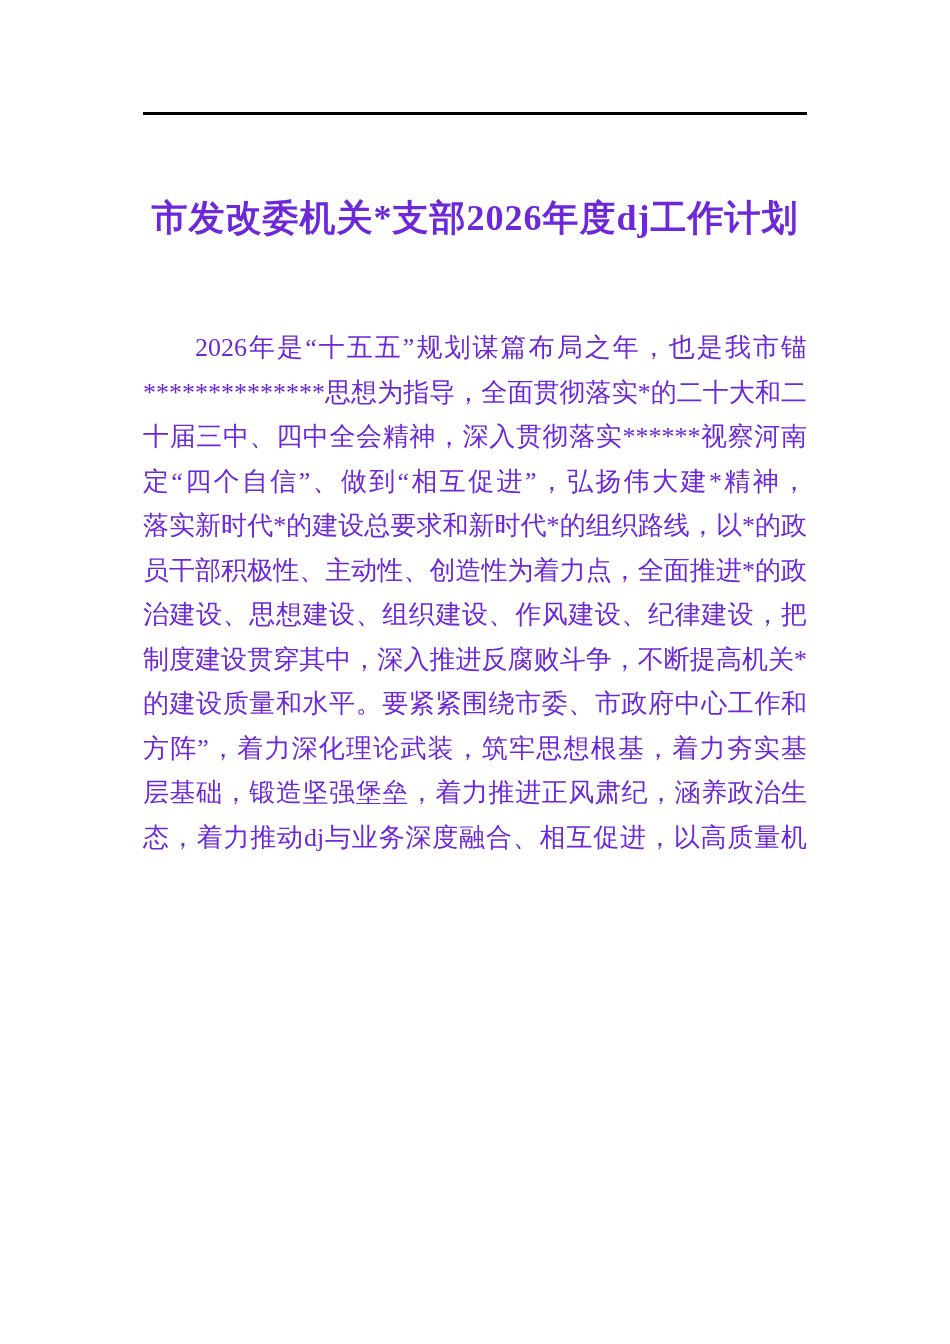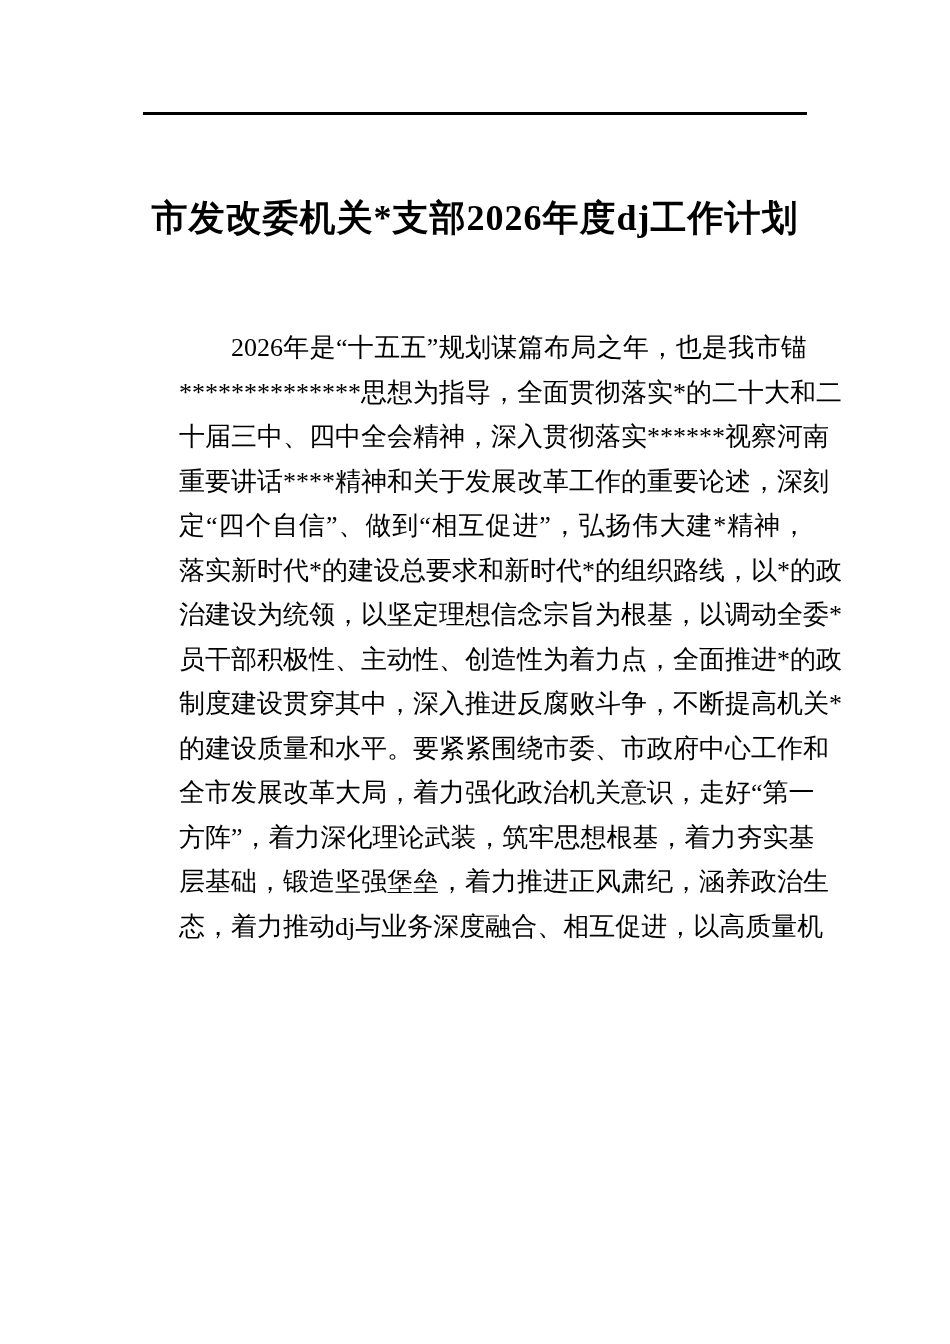--- a/index.html
+++ b/index.html
@@ -5,21 +5,21 @@
   html, body {
     margin: 0;
     padding: 0;
     background: #ffffff;
   }
   .page {
     position: relative;
     width: 950px;
     height: 1344px;
     background: #ffffff;
-    color: #000000;
+    color: #6d28d9;
     font-family: "Liberation Serif", serif;
     overflow: hidden;
   }
   .top-rule {
     position: absolute;
     left: 143px;
     top: 112px;
     width: 664px;
     height: 3px;
     background: #000000;
@@ -44,41 +44,38 @@
     width: 664px;
     font-size: 26px;
   }
   .line {
     height: 44.5px;
     line-height: 44.5px;
     text-align: justify;
     text-align-last: justify;
     text-justify: inter-character;
     white-space: nowrap;
-    margin-left: 36px;
   }
   .line.first {
     text-indent: 2em;
   }
 </style>
 </head>
 <body>
 
 <div class="page">
   <div class="top-rule"></div>
   <h1 class="title">市发改委机关*支部2026年度dj工作计划</h1>
   <div class="body-text">
       <div class="line first">2026年是“十五五”规划谋篇布局之年，也是我市锚</div>
       <div class="line">**************思想为指导，全面贯彻落实*的二十大和二</div>
       <div class="line">十届三中、四中全会精神，深入贯彻落实******视察河南</div>
-      <div class="line">重要讲话****精神和关于发展改革工作的重要论述，深刻</div>
       <div class="line">定“四个自信”、做到“相互促进”，弘扬伟大建*精神，</div>
       <div class="line">落实新时代*的建设总要求和新时代*的组织路线，以*的政</div>
-      <div class="line">治建设为统领，以坚定理想信念宗旨为根基，以调动全委*</div>
       <div class="line">员干部积极性、主动性、创造性为着力点，全面推进*的政</div>
+      <div class="line">治建设、思想建设、组织建设、作风建设、纪律建设，把</div>
       <div class="line">制度建设贯穿其中，深入推进反腐败斗争，不断提高机关*</div>
       <div class="line">的建设质量和水平。要紧紧围绕市委、市政府中心工作和</div>
-      <div class="line">全市发展改革大局，着力强化政治机关意识，走好“第一</div>
       <div class="line">方阵”，着力深化理论武装，筑牢思想根基，着力夯实基</div>
       <div class="line">层基础，锻造坚强堡垒，着力推进正风肃纪，涵养政治生</div>
       <div class="line">态，着力推动dj与业务深度融合、相互促进，以高质量机</div>
     </div>
 </div>
 
 </body></html>

